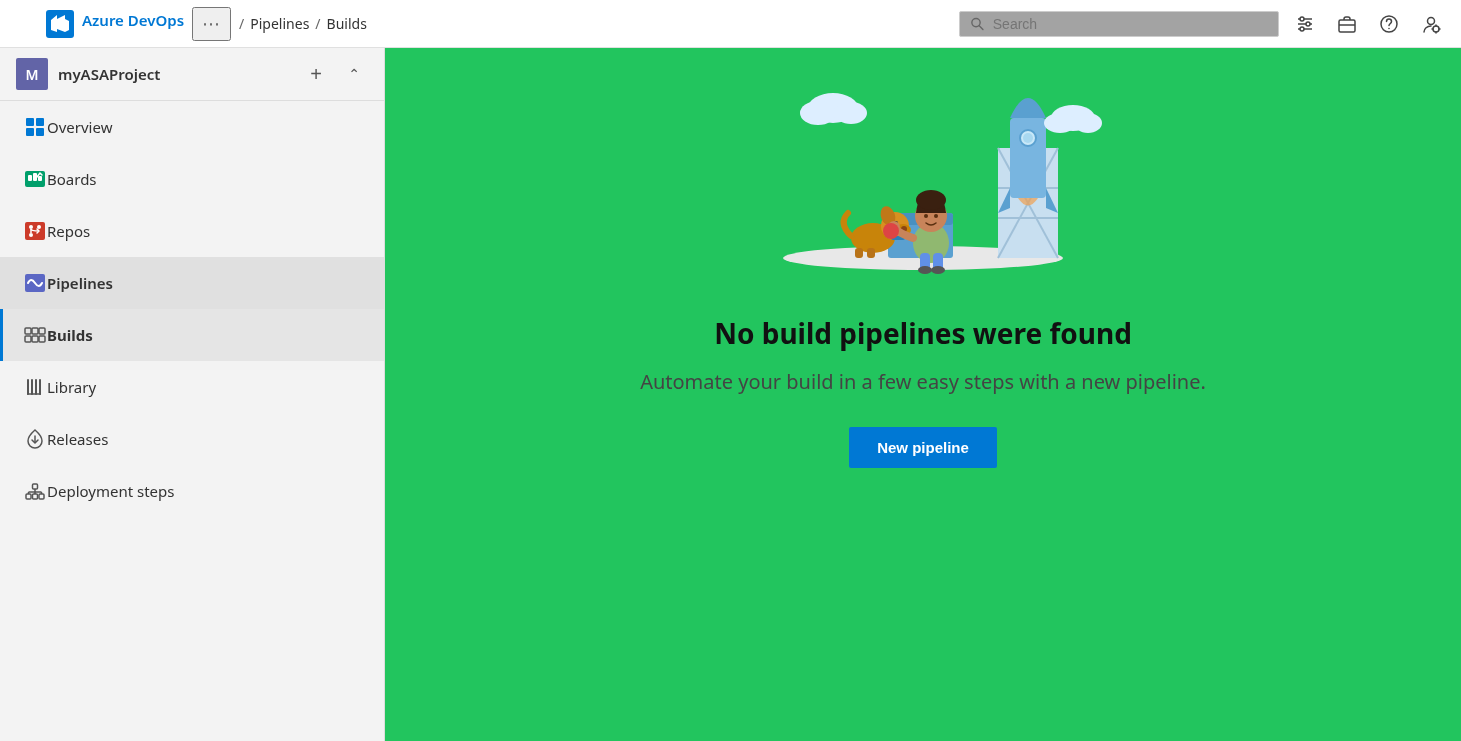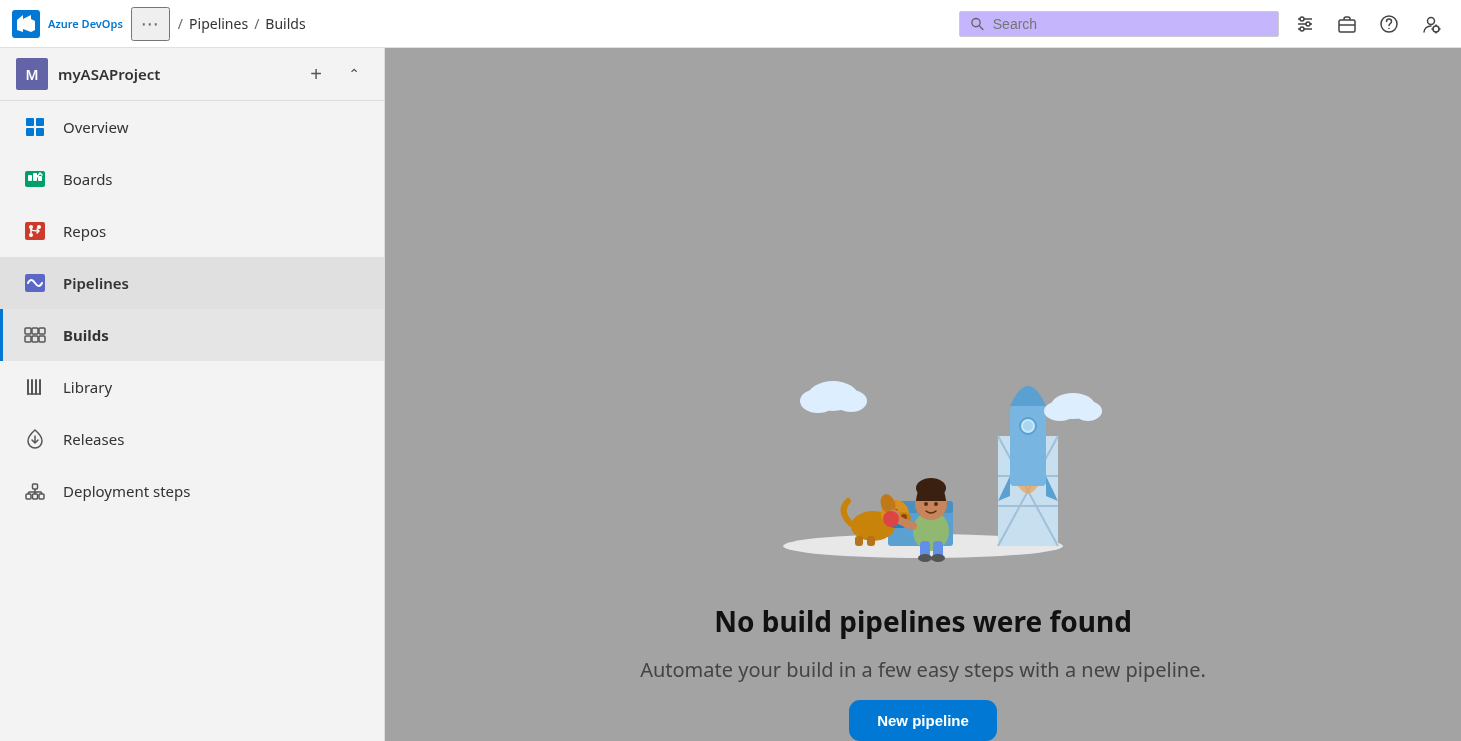--- a/index.html
+++ b/index.html
@@ -12,26 +12,26 @@
       border-bottom: 1px solid #e0e0e0;
       display: flex;
       align-items: center;
       padding: 0 12px;
       gap: 8px;
       flex-shrink: 0;
       z-index: 10;
     }
     .topnav-logo {
       display: flex;
-      align-items: center;
       gap: 8px;
       color: #0078d4;
       font-weight: 600;
-      font-size: 11px;
+      font-size: 15px;
       white-space: nowrap;
+      margin-left: 34px;
     }
     .topnav-logo-icon {
       width: 28px;
       height: 28px;
     }
     .topnav-dots {
       color: #666;
       font-size: 18px;
       cursor: pointer;
       padding: 4px 8px;
@@ -48,21 +48,21 @@
     .topnav-breadcrumb a { color: #333; text-decoration: none; }
     .topnav-spacer { flex: 1; }
     .search-box {
       display: flex;
       align-items: center;
       border: 1px solid #ccc;
       border-radius: 2px;
       padding: 4px 10px;
       gap: 8px;
       min-width: 320px;
-      background: #c4b5fd;
+      background: #a3a3a3;
     }
     .search-box input {
       border: none;
       outline: none;
       font-size: 14px;
       color: #333;
       width: 100%;
       background: transparent;
     }
     .topnav-icons {
@@ -150,21 +150,20 @@
       border: none;
       background: none;
       font-size: 14px;
       color: #555;
       border-radius: 2px;
     }
     .sidebar-nav-item {
       display: flex;
       align-items: center;
       padding: 14px 20px;
-      gap: 16px;
       cursor: pointer;
       font-size: 15px;
       color: #333;
       border-left: 3px solid transparent;
     }
     .sidebar-nav-item.active {
       background: #e0e0e0;
       font-weight: 600;
     }
     .sidebar-nav-item.sub-active {
@@ -177,23 +176,23 @@
       height: 24px;
       display: flex;
       align-items: center;
       justify-content: center;
       flex-shrink: 0;
     }
 
     
     .content {
       flex: 1;
-      background: #a3a3a3;
-      display: flex;
-      align-items: flex-end;
+      background: #22c55e;
+      display: flex;
+      align-items: flex-start;
       justify-content: center;
       overflow: hidden;
     }
     .empty-state {
       display: flex;
       flex-direction: column;
       align-items: center;
       gap: 16px;
       max-width: 600px;
       text-align: center;
@@ -213,23 +212,23 @@
       font-size: 20px;
       color: #444;
     }
     .new-pipeline-btn {
       background: #0078d4;
       color: #fff;
       border: none;
       padding: 12px 28px;
       font-size: 15px;
       font-weight: 600;
-      border-radius: 11px;
+      border-radius: 2px;
       cursor: pointer;
-      margin-top: 1px;
+      margin-top: 16px;
     }
 
     
   </style>
 </head>
 <body>
 
 <nav class="topnav">
   <div class="topnav-logo">
     <svg class="topnav-logo-icon" viewBox="0 0 28 28" fill="none">

